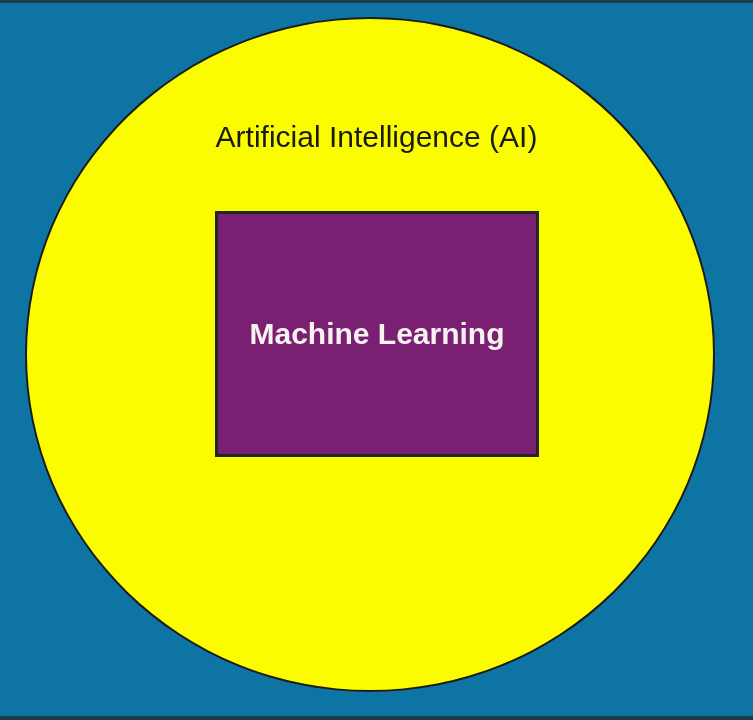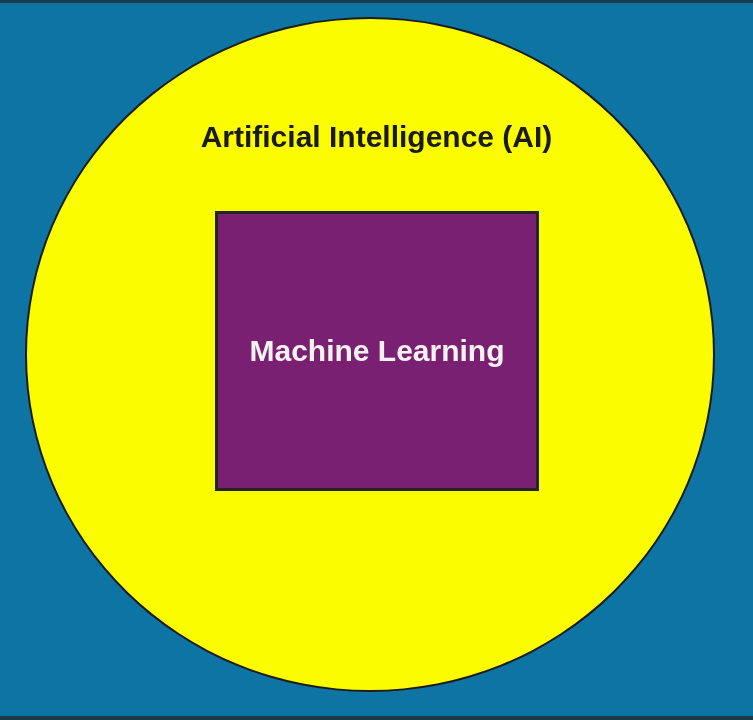--- a/index.html
+++ b/index.html
@@ -28,28 +28,28 @@
     background: #FCFC00;
     border: 2px solid #1C1C1C;
     border-radius: 50%;
   }
   .outer-label {
     position: absolute;
     left: 0; right: 0;
     top: 118px;
     text-align: center;
     font-size: 30px;
-    font-weight: bold;
+    font-weight: normal;
     line-height: 38px;
     color: #1A1A1A;
   }
   .inner-rect {
     position: absolute;
     left: 215px; top: 211px;
-    width: 324px; height: 280px;
+    width: 324px; height: 246px;
     background: #7A2072;
     border: 3px solid #242424;
     display: flex;
     flex-direction: column;
     align-items: center;
     justify-content: center;
   }
   .inner-label {
     text-align: center;
     font-size: 30px;

